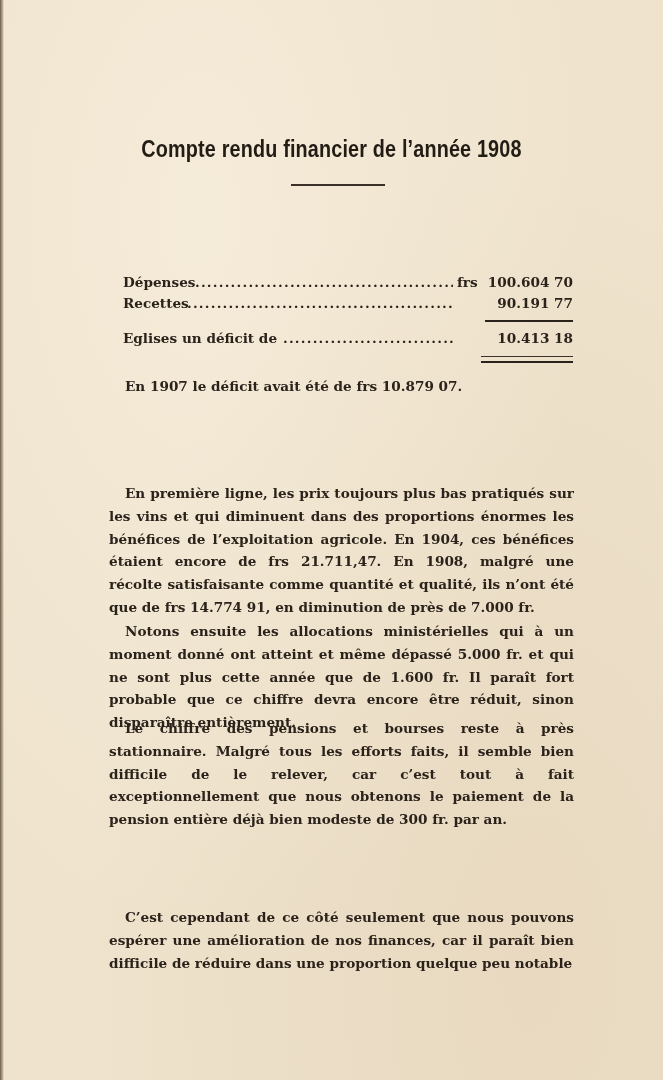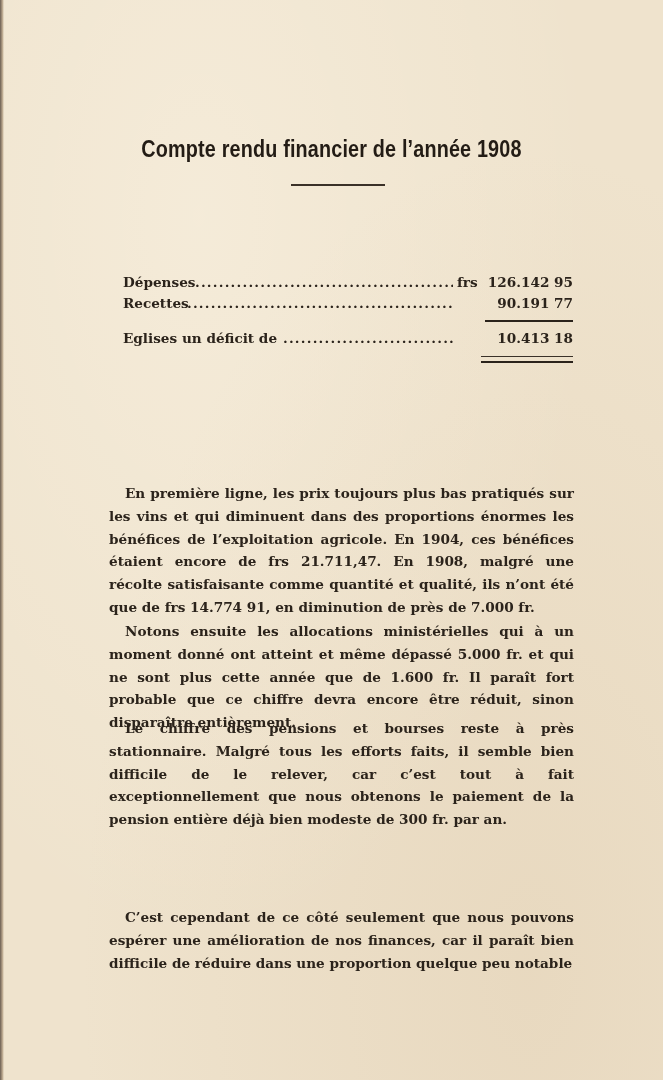--- a/index.html
+++ b/index.html
@@ -128,33 +128,34 @@
 
   <div class="title">Compte rendu financier de l’année 1908</div>
   <div class="title-rule"></div>
 
 
   <div class="ledger" style="top:274px;">
     <div class="ledger-row" style="top:0px;">
       <span class="ledger-label">Dépenses</span>
       <span class="ledger-dots" style="left:72px; width:258px;">...........................................................</span>
       <span class="ledger-currency">frs</span>
-      <span class="ledger-amount">126.142 95</span>
+      <span class="ledger-amount">100.604 70</span>
     </div>
     <div class="ledger-row" style="top:21px;">
       <span class="ledger-label">Recettes</span>
       <span class="ledger-dots" style="left:64px; width:266px;">...........................................................</span>
       <span class="ledger-amount">90.191 77</span>
     </div>
     <div class="sum-rule" style="top:46px;"></div>
     <div class="ledger-row" style="top:56px;">
       <span class="ledger-label">Eglises un déficit de</span>
       <span class="ledger-dots" style="left:160px; width:170px;">...........................................................</span>
       <span class="ledger-amount">10.413 18</span>
     </div>
     <div class="double-rule" style="top:82px;"></div>
   </div>
 
+  <div class="text para" style="top:375px;">En 1907 le déficit avait été de frs 10.879 07.</div>
   <div class="text para" style="top:482px;">En première ligne, les prix toujours plus bas pratiqués sur les vins et qui diminuent dans des proportions énormes les bénéfices de l’exploitation agricole. En 1904, ces bénéfices étaient encore de frs 21.711,47. En 1908, malgré une récolte satisfaisante comme quantité et qualité, ils n’ont été que de frs 14.774 91, en diminution de près de 7.000 fr.</div>
   <div class="text para" style="top:620px;">Notons ensuite les allocations ministérielles qui à un moment donné ont atteint et même dépassé 5.000 fr. et qui ne sont plus cette année que de 1.600 fr. Il paraît fort probable que ce chiffre devra encore être réduit, sinon disparaître entièrement.</div>
   <div class="text para" style="top:717px;">Le chiffre des pensions et bourses reste à près stationnaire. Malgré tous les efforts faits, il semble bien difficile de le relever, car c’est tout à fait exceptionnellement que nous obtenons le paiement de la pension entière déjà bien modeste de 300 fr. par an.</div>
   <div class="text para" style="top:906px;">C’est cependant de ce côté seulement que nous pouvons espérer une amélioration de nos finances, car il paraît bien difficile de réduire dans une proportion quelque peu notable</div>
 </div>
 
 </body></html>

